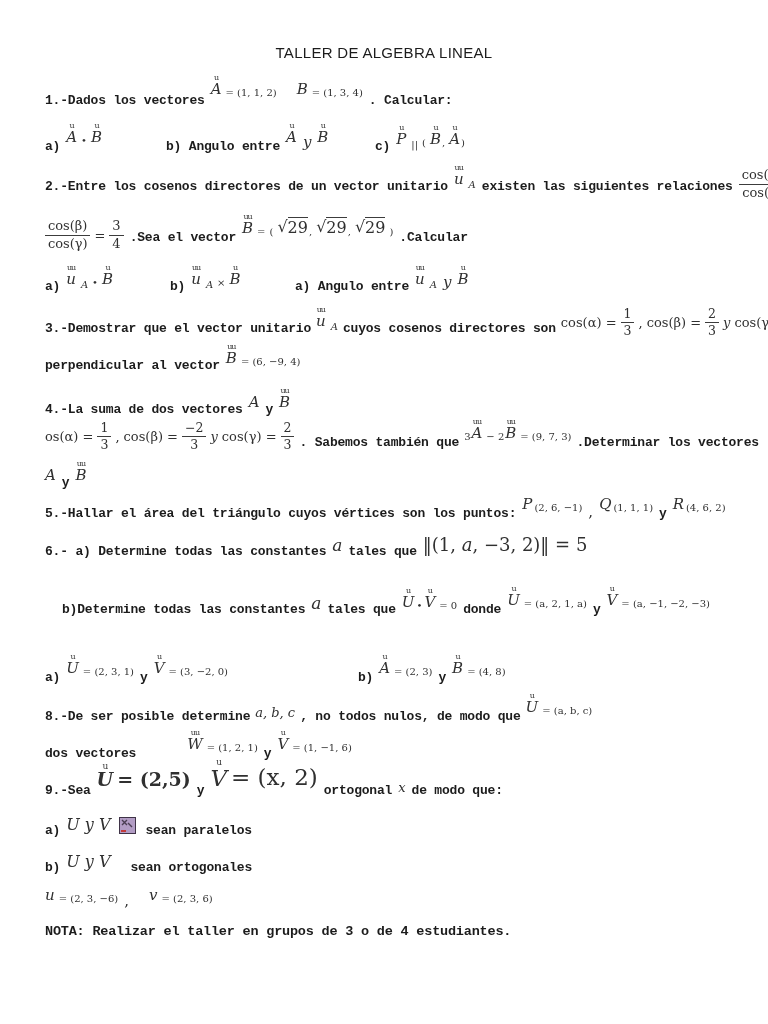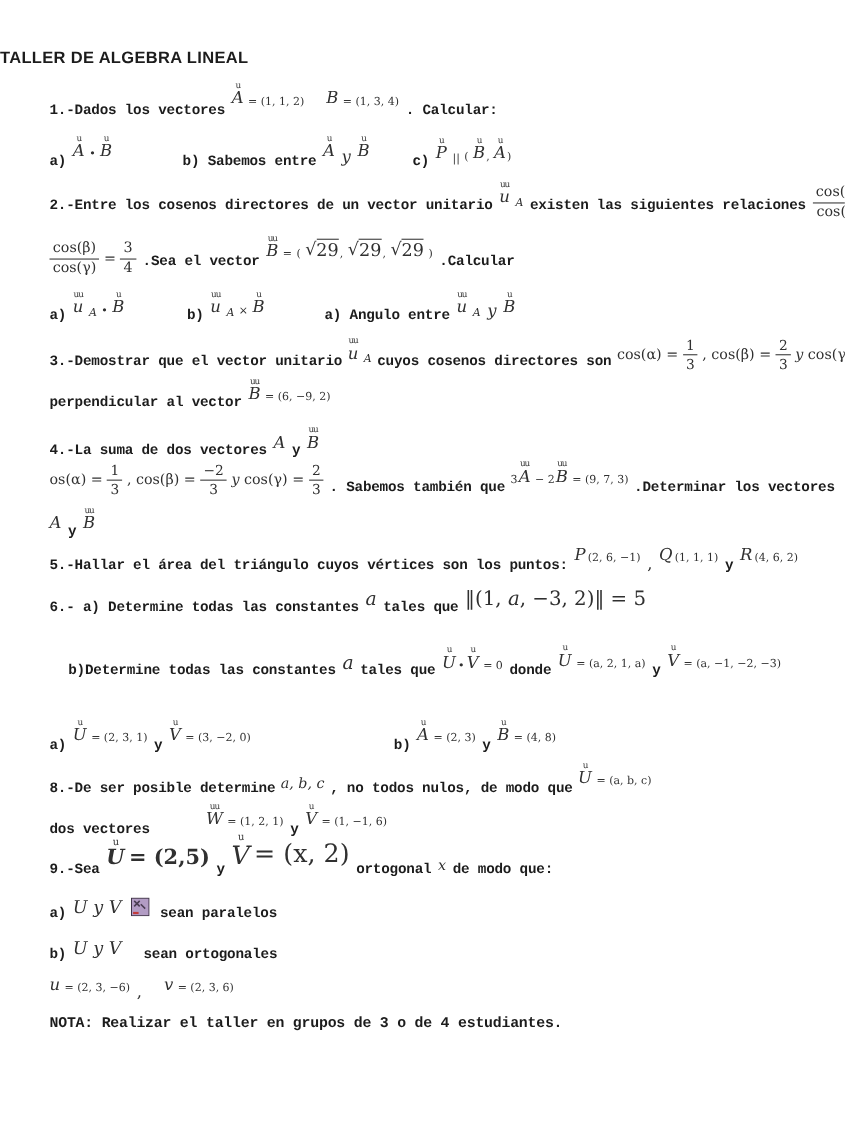--- a/index.html
+++ b/index.html
@@ -2,22 +2,22 @@
 <html><head>
 <meta charset="utf-8">
 <style>
   html,body{margin:0;padding:0;}
   body{width:768px;height:1024px;background:#ffffff;position:relative;overflow:hidden;
        font-family:"Liberation Sans",sans-serif;color:#1c1c1c;}
   .page{position:absolute;inset:0;}
   .line{position:absolute;display:flex;align-items:flex-end;column-gap:6px;white-space:nowrap;}
   .row{position:absolute;left:45px;right:10px;}
   .g{position:absolute;bottom:0;display:flex;align-items:flex-end;column-gap:6px;white-space:nowrap;}
-  .title{position:absolute;top:44px;left:0;right:0;
-         font-weight:700;font-size:15px;letter-spacing:.3px;}
+  .title{position:absolute;top:44px;left:0;right:0;text-align:center;
+         font-weight:400;font-size:15px;letter-spacing:.3px;}
   .bt{font-weight:700;font-size:13px;letter-spacing:-.2px;font-family:Liberation Mono, monospace;}
   .m{font-family:"DejaVu Serif",serif;font-size:15px;color:#303030;font-weight:400;}
   .mi{font-style:italic;}
   .mu{font-style:normal;}
   .sm{font-size:13px;}
   
   .vg{display:inline-flex;align-items:flex-end;column-gap:4px;font-family:"DejaVu Serif",serif;color:#303030;}
   .vec{display:inline-flex;flex-direction:column;align-items:center;line-height:1;}
   .hat{font-family:"DejaVu Serif",serif;font-style:normal;font-size:8px;height:8px;line-height:8px;
        letter-spacing:-1px;color:#3a3a3a;}
@@ -81,21 +81,21 @@
             <span class="vb">A</span>
           </span>
         <span class="meq">•</span>
         <span class="vec">
             <span class="hat">u</span>
             <span class="vb">B</span>
           </span>
       </span>
     </span>
     <span class="g" style="left:121px;">
-      <span class="bt">b) Sabemos entre</span>
+      <span class="bt">b) Angulo entre</span>
       <span class="vec r8">
           <span class="hat">u</span>
           <span class="vb m">A</span>
         </span>
       <span class="m mi r3">y</span>
       <span class="vec r8">
           <span class="hat">u</span>
           <span class="vb m">B</span>
         </span>
     </span>
@@ -260,21 +260,21 @@
     <span class="bt">, es</span>
   </div>
 
   <div class="line" style="top:343px;left:45px;">
     <span class="bt">perpendicular al vector</span>
     <span class="vg r6">
       <span class="vec">
           <span class="hat">uu</span>
           <span class="vb">B</span>
         </span>
-      <span class="meq">= (6, −9, 2)</span>
+      <span class="meq">= (6, −9, 4)</span>
     </span>
   </div>
 
   <div class="line" style="top:387px;left:45px;">
     <span class="bt">4.-La suma de dos vectores</span>
     <span class="m mi r6">A</span>
     <span class="bt">y</span>
     <span class="vec r6">
         <span class="hat">uu</span>
         <span class="vb m">B</span>

